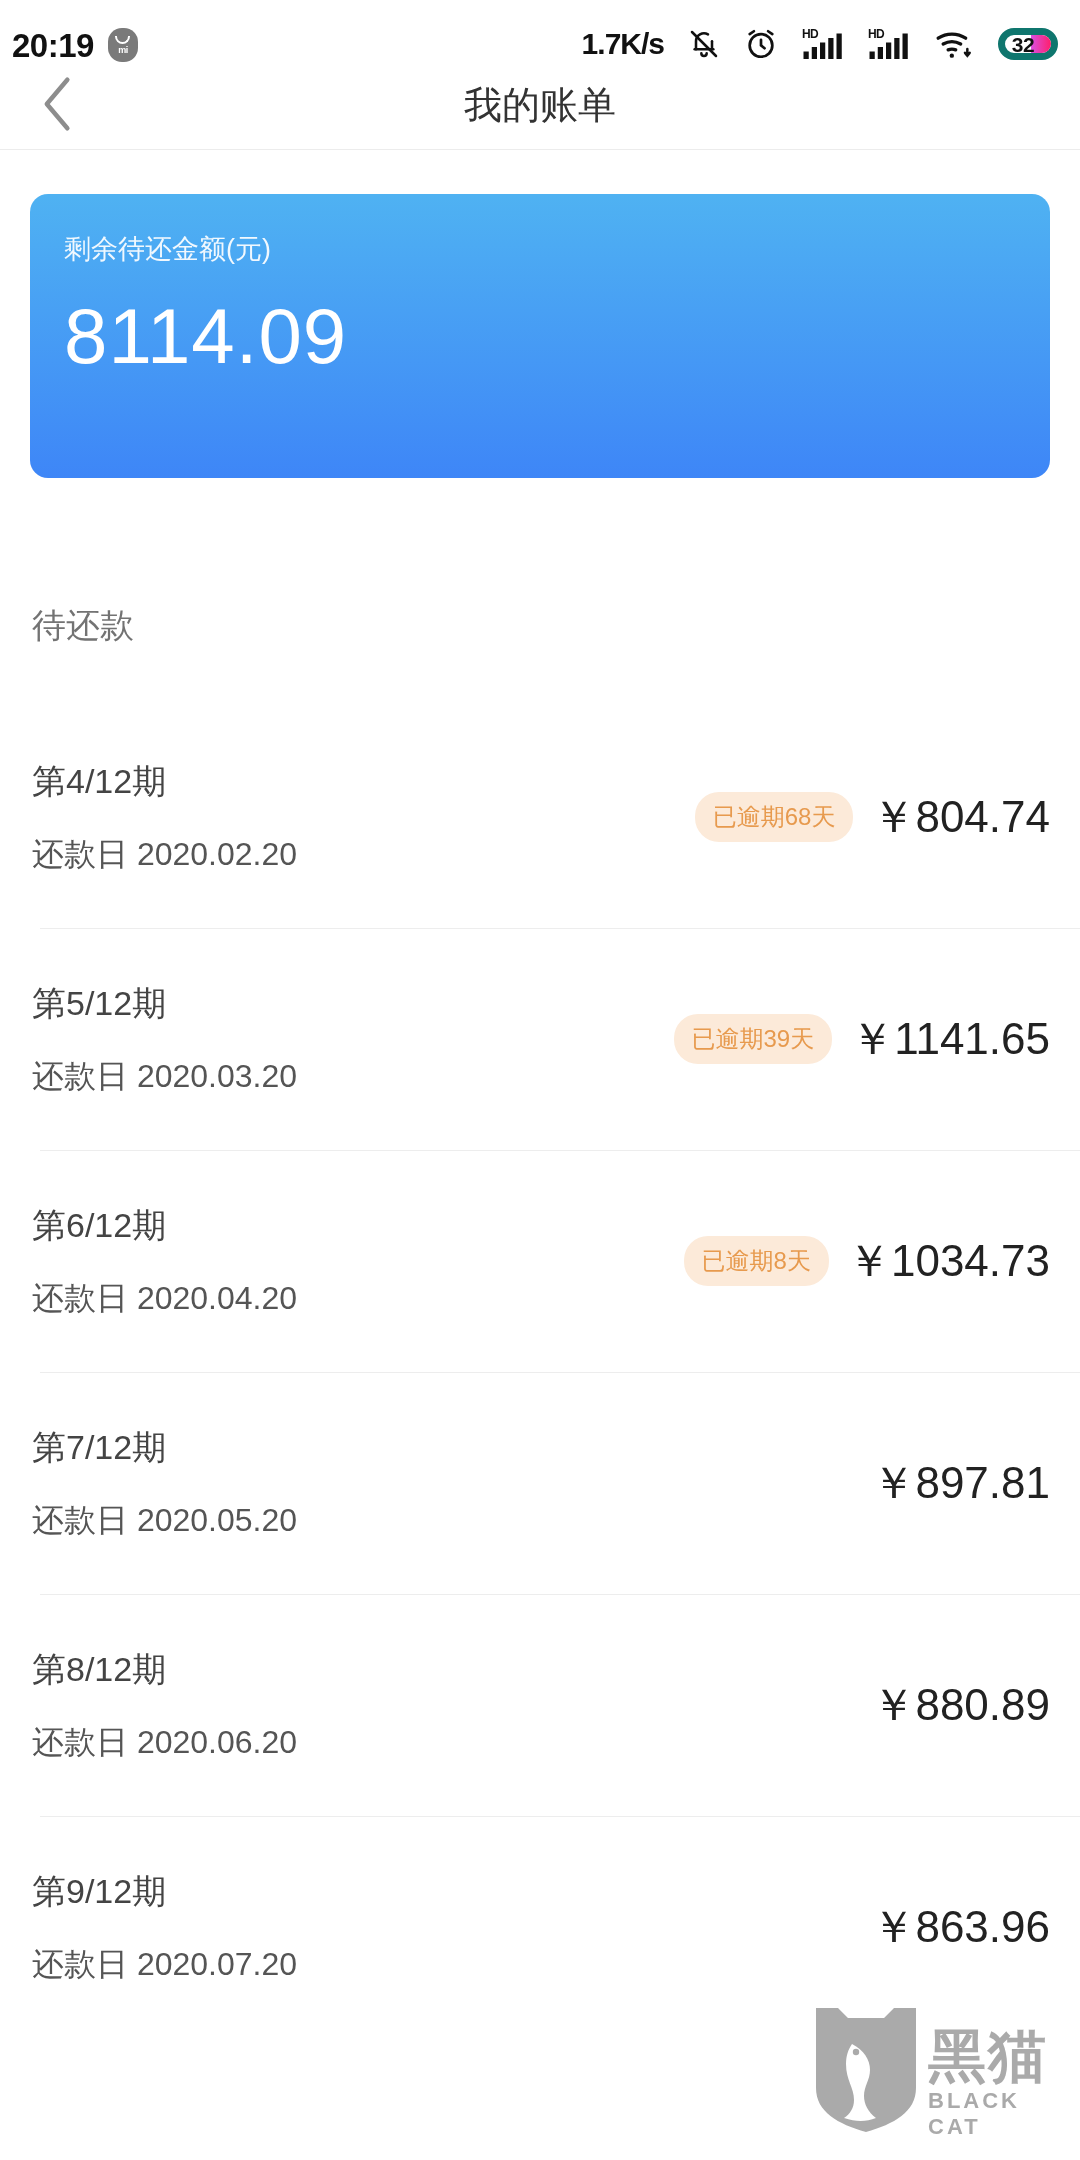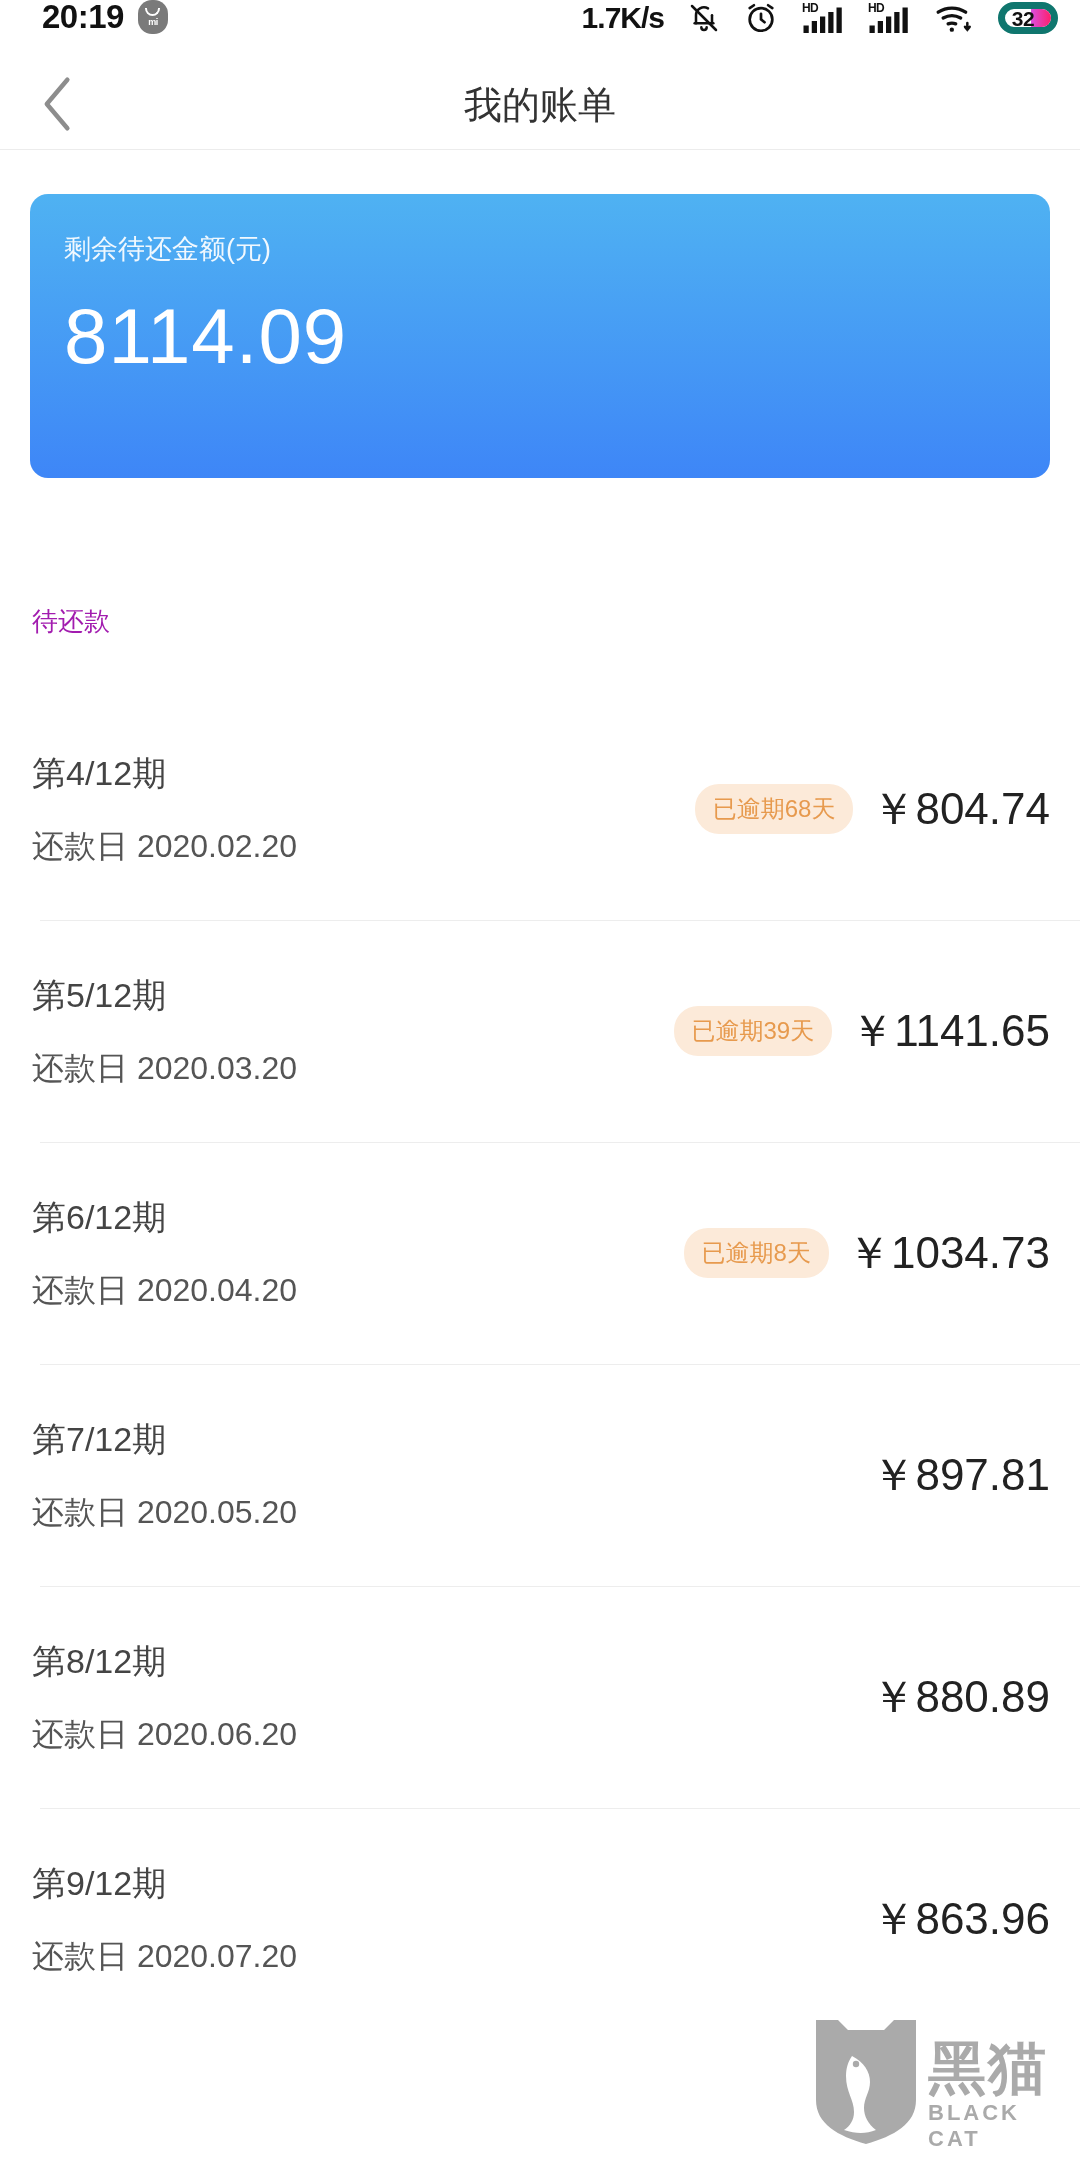--- a/index.html
+++ b/index.html
@@ -9,27 +9,26 @@
     background:#ffffff;
     color:#333;
     overflow:hidden;
     position:relative;
   }
 
   
   .statusbar{
     height:62px;
     display:flex;
-    align-items:flex-start;
-    padding:0 22px 0 28px;
+    align-items:flex-end;
+    padding:0 22px 0 12px;
     font-size:31px;
     font-weight:bold;
     color:#111;
     letter-spacing:-0.5px;
-    margin-left:14px;
   }
   .sb-time{ font-size:33px; font-weight:bold; line-height:1; }
   .mi-badge{
     width:30px;height:34px;border-radius:14px;background:#7a7a7a;
     margin-left:14px;display:flex;flex-direction:column;
     align-items:center;justify-content:center;
   }
   .mi-badge .mi-u{
     width:15px;height:8px;border:2px solid #fff;border-top:none;
     border-radius:0 0 8px 8px;margin-bottom:2px;
@@ -76,21 +75,21 @@
   .card-amount{
     font-size:78px;color:#fff;line-height:1;margin-top:34px;letter-spacing:1px;
   }
   .card-order{
     position:absolute;left:34px;bottom:28px;
     font-size:24px;color:rgba(255,255,255,.86);
   }
 
   
   .section-title{
-    margin:130px 0 0 32px;font-size:26px;color:#a21caf;line-height:1;
+    margin:130px 0 0 32px;font-size:34px;color:#737373;line-height:1;
   }
   .list{ margin-top:64px; }
   .row{
     position:relative;display:flex;align-items:center;
     padding:0 30px 0 32px;height:222px;
   }
   .row + .row::before{
     content:"";position:absolute;left:40px;right:0;top:0;height:1px;background:#ededed;
   }
   .row-left{ display:flex;flex-direction:column;gap:40px; }
@@ -98,21 +97,21 @@
   .row-date{ font-size:32px;color:#555;line-height:1; }
   .row-right{ margin-left:auto;display:flex;align-items:center;gap:18px; }
   .badge{
     background:#fcead9;color:#e79a4e;font-size:24px;line-height:1;
     padding:13px 18px;border-radius:24px;white-space:nowrap;
   }
   .row-amount{ font-size:44px;color:#222;line-height:1;white-space:nowrap; }
 
   
   .watermark{
-    position:absolute;right:18px;bottom:8px;width:250px;height:132px;
+    position:absolute;right:18px;bottom:20px;width:250px;height:132px;
     display:flex;align-items:flex-end;pointer-events:none;opacity:.72;
   }
   .wm-text{ margin-left:8px;display:flex;flex-direction:column;align-items:flex-start; }
   .wm-cn{ font-size:58px;font-weight:bold;color:#8a8a8a;line-height:.92;letter-spacing:2px; }
   .wm-en{ font-size:22px;font-weight:bold;color:#8a8a8a;letter-spacing:3px;margin-top:6px; }
 </style>
 </head>
 <body>
 
 <div class="statusbar">

